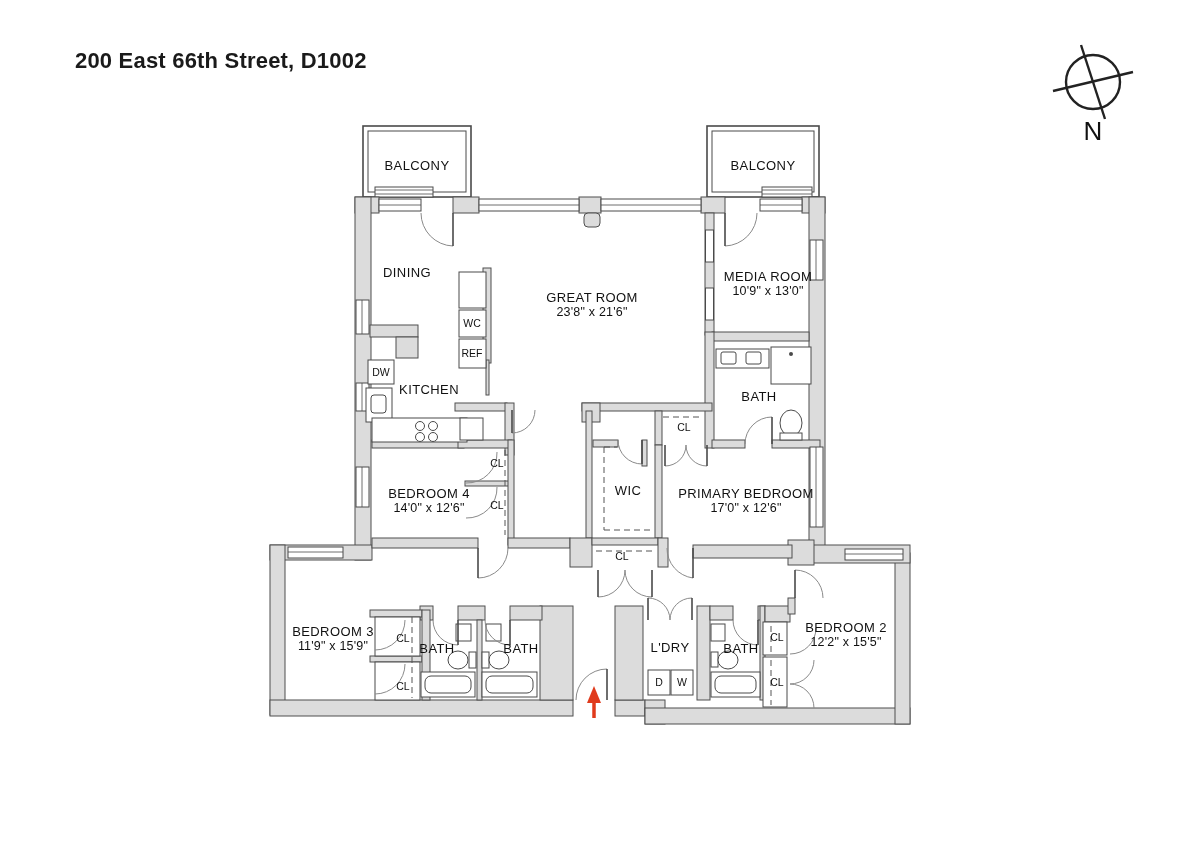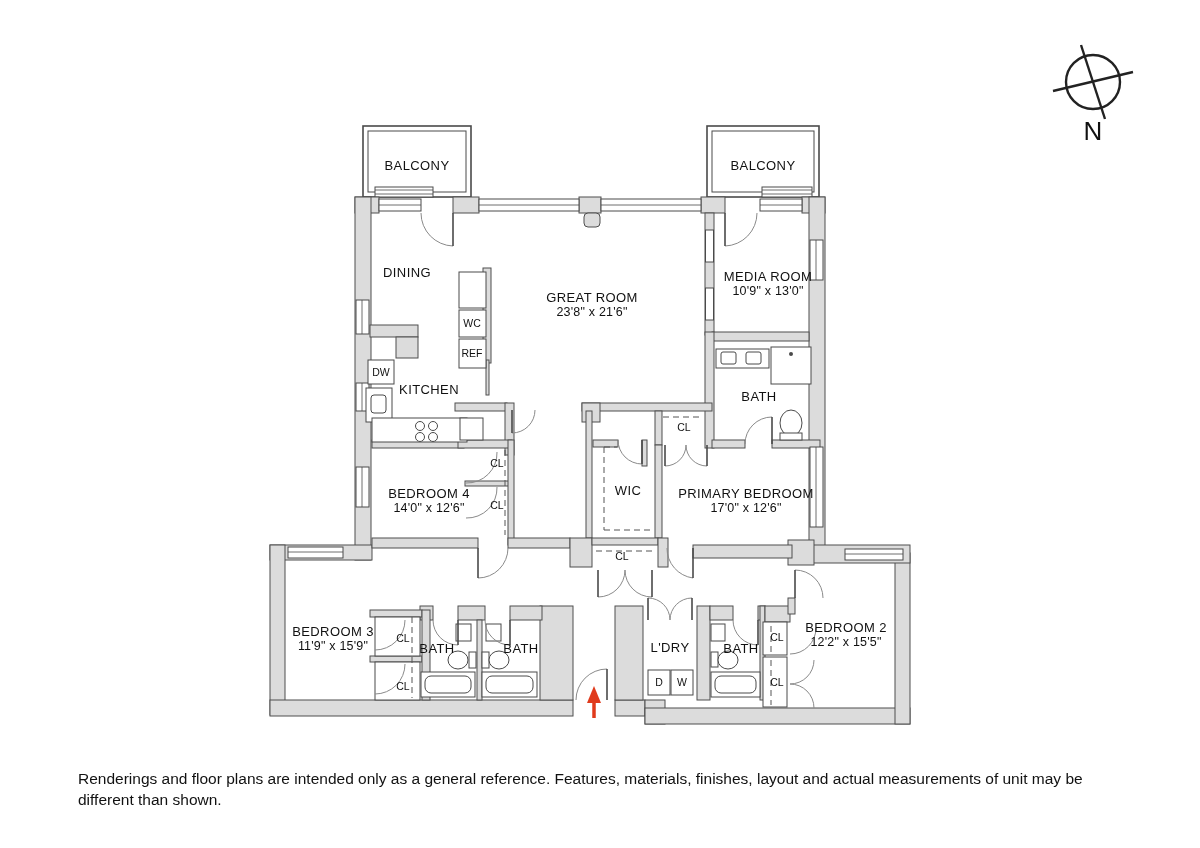--- a/index.html
+++ b/index.html
@@ -22,20 +22,21 @@
   .sm{font:10.5px "Liberation Sans",sans-serif;fill:#111;}
   .comp{stroke:#222;stroke-width:2.4;fill:none;}
   .north{font:26px "Liberation Sans",sans-serif;fill:#111;}
   text{text-anchor:middle;}
 </style>
 </head>
 <body>
 
 <div id="stage">
 
+  <div id="title">200 East 66th Street, D1002</div>
 
   <svg id="plan" width="1200" height="848" viewBox="0 0 1200 848">
 
     <g>
       <rect x="363" y="126" width="108" height="71" fill="#fff" stroke="#4a4a4a" stroke-width="1.6"></rect>
       <rect x="368" y="131" width="98" height="61" fill="none" stroke="#4a4a4a" stroke-width="1"></rect>
       <rect class="win" x="375" y="187" width="58" height="10"></rect>
       <line class="wl" x1="375" y1="190" x2="433" y2="190"></line>
       <line class="wl" x1="375" y1="194" x2="433" y2="194"></line>
     </g>
@@ -306,14 +307,13 @@
       <text class="sm" x="497" y="467">CL</text>
       <text class="sm" x="497" y="509">CL</text>
       <text class="sm" x="622" y="560">CL</text>
       <text class="sm" x="403" y="642">CL</text>
       <text class="sm" x="403" y="690">CL</text>
       <text class="sm" x="777" y="641">CL</text>
       <text class="sm" x="777" y="686">CL</text>
     </g>
   </svg>
 
-  <div id="disclaimer">Renderings and floor plans are intended only as a general reference. Features, materials, finishes, layout and actual measurements of unit may be different than shown.</div>
 </div>
 
 </body></html>

